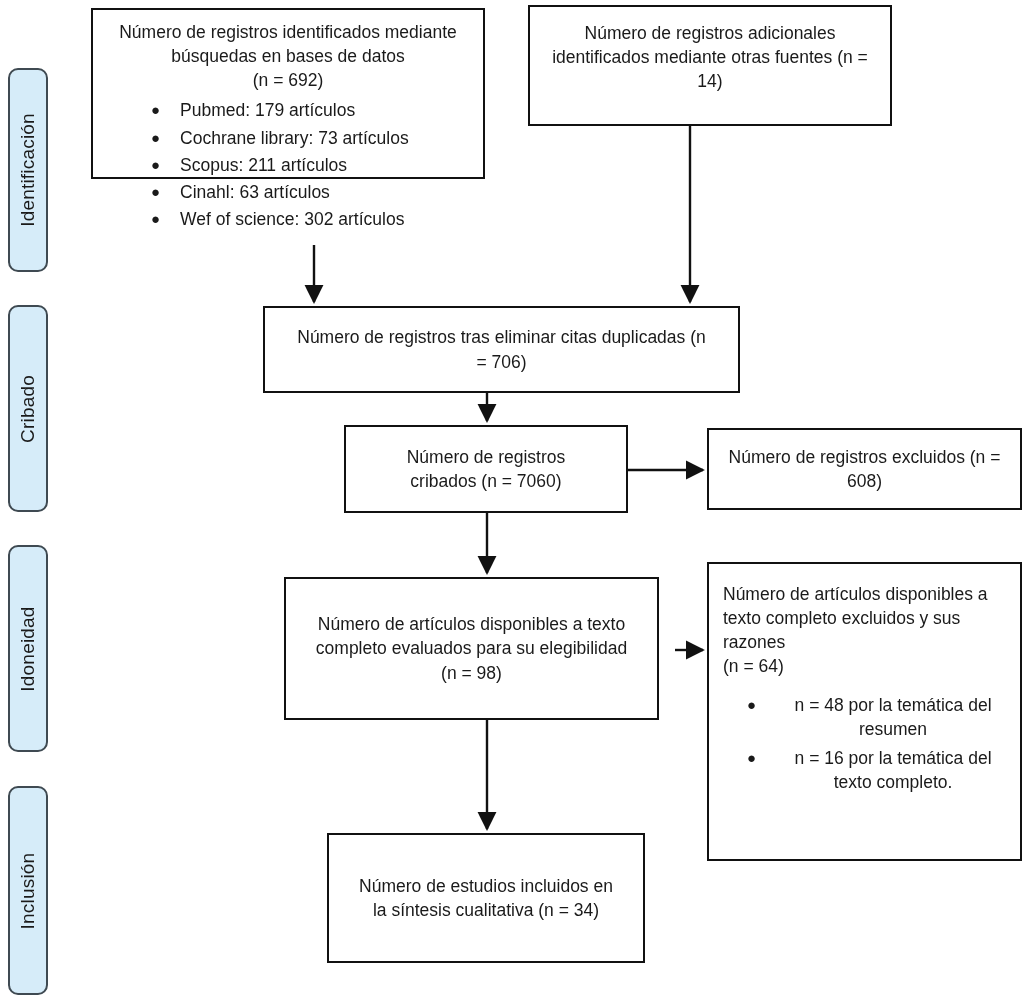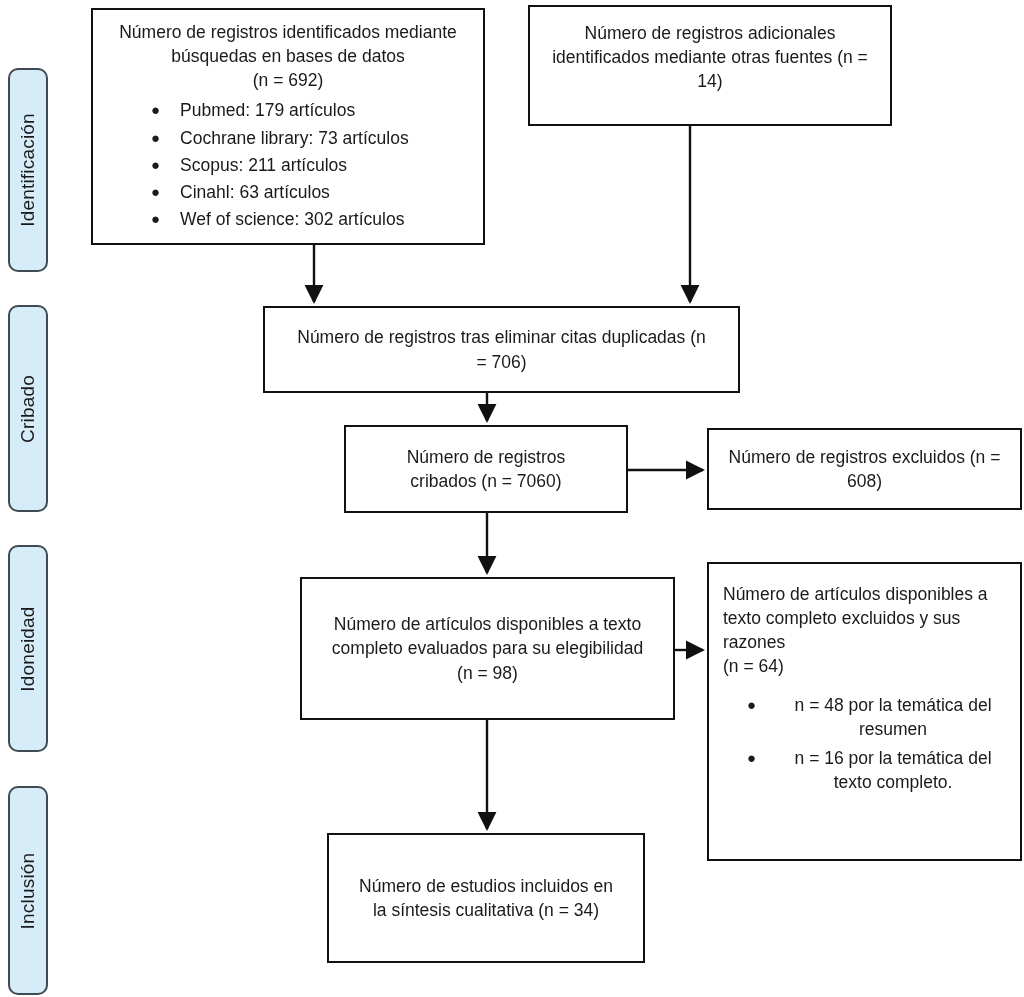--- a/index.html
+++ b/index.html
@@ -71,21 +71,21 @@
     align-items: flex-start;
     margin: 3px 0;
   }
   .bullets .dot {
     font-size: 15px;
     line-height: 1.6;
     flex: 0 0 auto;
   }
   
   #box-identified {
-    left: 91px; top: 8px; width: 394px; height: 237px;
+    left: 91px; top: 8px; width: 394px; height: 171px;
     padding: 10px 12px 0 12px;
   }
   #box-identified .bullets { padding-left: 46px; }
   #box-identified .bullets .dot { margin-right: 20px; }
   #box-identified .bullets .btxt { text-align: left; }
   
   #box-additional {
     left: 528px; top: 5px; width: 364px; height: 121px;
     padding: 14px 18px 0 18px;
     display: flex; flex-direction: column; align-items: center;
@@ -101,21 +101,21 @@
     left: 344px; top: 425px; width: 284px; height: 88px;
     padding: 0 40px;
   }
   
   #box-excluded {
     left: 707px; top: 428px; width: 315px; height: 82px;
     padding: 0 14px;
   }
   
   #box-fulltext {
-    left: 300px; top: 577px; width: 375px; height: 143px;
+    left: 284px; top: 577px; width: 375px; height: 143px;
     padding: 0 26px;
   }
   
   #box-ft-excluded {
     left: 707px; top: 562px; width: 315px; height: 299px;
     padding: 18px 12px 0 14px;
   }
   #box-ft-excluded .title-left { text-align: left; }
   #box-ft-excluded .bullets { padding-left: 24px; margin-top: 14px; }
   #box-ft-excluded .bullets li { margin: 5px 0; }

